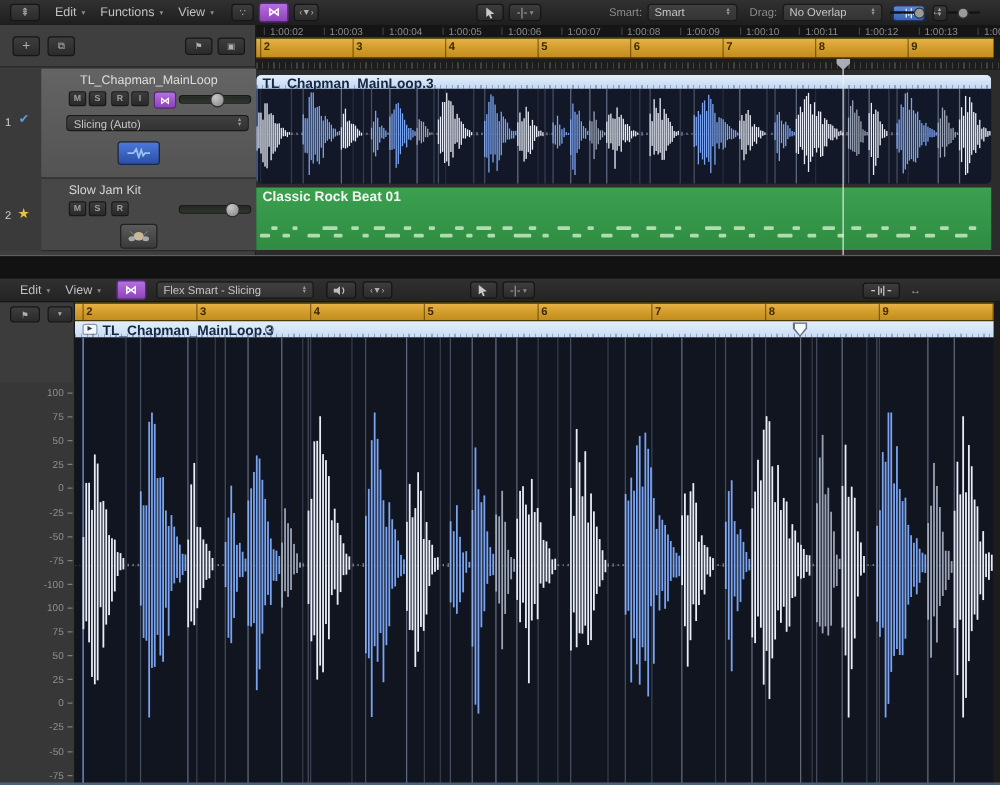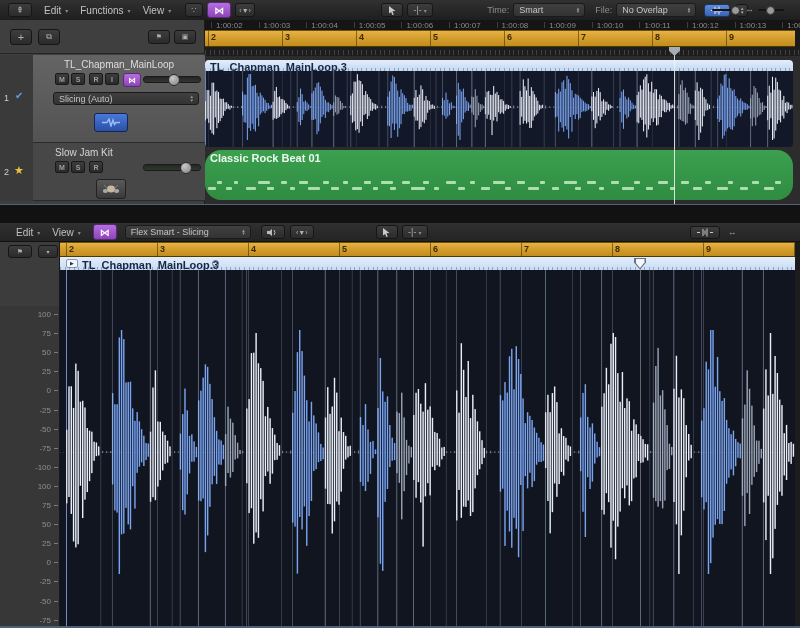--- a/index.html
+++ b/index.html
@@ -60,29 +60,29 @@
     <div class="flexbtn" style="width:22px;height:14px;margin-left:4px;">⋈</div>
     <div class="btn" style="width:20px;height:14px;margin-left:4px;font-size:7px;">‹▼›</div>
 
     <div class="btn" style="width:22px;height:14px;margin-left:126px;">
       <svg class="cursor-svg" viewBox="0 0 11 11">
           <path d="M2 1 L8.5 6 L5.4 6.3 L6.8 9.4 L5.4 10 L4.1 6.9 L2 8.6 Z" fill="#c9c9c9"></path>
         </svg>
     </div>
     <div class="btn" style="width:26px;height:14px;margin-left:4px;gap:2px;font-size:9px;">-|-<span class="dd-arrow">▾</span></div>
 
-    <span class="txt" style="margin-left:54px;color:#8d8d8d;font-size:9px;">Time:</span>
+    <span class="txt" style="margin-left:54px;color:#8d8d8d;font-size:9px;">Smart:</span>
     <div class="dropdown" style="width:72px;height:14px;margin-left:4px;">
         <span>Smart</span>
         <span class="stepper">
           <span>▴</span>
           <span>▾</span>
         </span>
       </div>
-    <span class="txt" style="margin-left:10px;color:#8d8d8d;font-size:9px;">File:</span>
+    <span class="txt" style="margin-left:10px;color:#8d8d8d;font-size:9px;">Drag:</span>
     <div class="dropdown" style="width:80px;height:14px;margin-left:4px;">
         <span>No Overlap</span>
         <span class="stepper">
           <span>▴</span>
           <span>▾</span>
         </span>
       </div>
 
     <div class="btn" style="width:26px;height:13px;margin-left:8px;background:linear-gradient(#5e8bd8,#3a63b4);border-color:#1c3564;">
       <svg width="16" height="9" viewBox="0 0 16 9">
@@ -799,21 +799,21 @@
           <rect x="340" y="34.40163327732589" width="1.2" height="3.1967334453482183" fill="#c7d2e8" opacity="0.5"></rect>
           <rect x="344" y="35.226137105678205" width="1.2" height="1.5477257886435836" fill="#c7d2e8" opacity="0.5"></rect>
           <rect x="348" y="35.48318620652426" width="1.2" height="1.0336275869514793" fill="#c7d2e8" opacity="0.5"></rect>
           <rect x="412" y="35.089525180729105" width="1.2" height="1.820949638541788" fill="#c7d2e8" opacity="0.5"></rect>
           <rect x="472" y="34.572261651279405" width="1.2" height="2.8554766974411905" fill="#c7d2e8" opacity="0.5"></rect>
           <rect x="508" y="34.728068675263785" width="1.2" height="2.5438626494724303" fill="#c7d2e8" opacity="0.5"></rect>
           <rect x="512" y="35.31187228302006" width="1.2" height="1.3762554339598865" fill="#c7d2e8" opacity="0.5"></rect>
         </svg>
     </div>
 
-    <div class="abs" style="left:0;top:94px;width:588px;height:50px;border-radius:16px;background:linear-gradient(#3ba04f,#2f8c42);overflow:hidden;">
+    <div class="abs" style="left:0;top:94px;width:588px;height:50px;border-radius:0;background:linear-gradient(#3ba04f,#2f8c42);overflow:hidden;">
       <span class="region-hdr abs" style="left:5px;top:2px;color:#eef8ee;">Classic Rock Beat 01</span>
       <div id="midi-notes" class="abs" style="left:0;top:0;width:588px;height:50px;">
           <div style="position: absolute; left: 2.94px; top: 37px; width: 8px; height: 2.5px; background: rgb(195, 235, 192); opacity: 0.85; border-radius: 1px;"></div>
           <div style="position: absolute; left: 11.76px; top: 31px; width: 5px; height: 2.5px; background: rgb(195, 235, 192); opacity: 0.85; border-radius: 1px;"></div>
           <div style="position: absolute; left: 20.58px; top: 37px; width: 6px; height: 2.5px; background: rgb(195, 235, 192); opacity: 0.85; border-radius: 1px;"></div>
           <div style="position: absolute; left: 29.4px; top: 31px; width: 4px; height: 2.5px; background: rgb(195, 235, 192); opacity: 0.85; border-radius: 1px;"></div>
           <div style="position: absolute; left: 41.16px; top: 37px; width: 10px; height: 2.5px; background: rgb(195, 235, 192); opacity: 0.85; border-radius: 1px;"></div>
           <div style="position: absolute; left: 52.92px; top: 31px; width: 12px; height: 2.5px; background: rgb(195, 235, 192); opacity: 0.85; border-radius: 1px;"></div>
           <div style="position: absolute; left: 61.74px; top: 37px; width: 7px; height: 2.5px; background: rgb(195, 235, 192); opacity: 0.85; border-radius: 1px;"></div>
           <div style="position: absolute; left: 76.44px; top: 31px; width: 6px; height: 2.5px; background: rgb(195, 235, 192); opacity: 0.85; border-radius: 1px;"></div>

